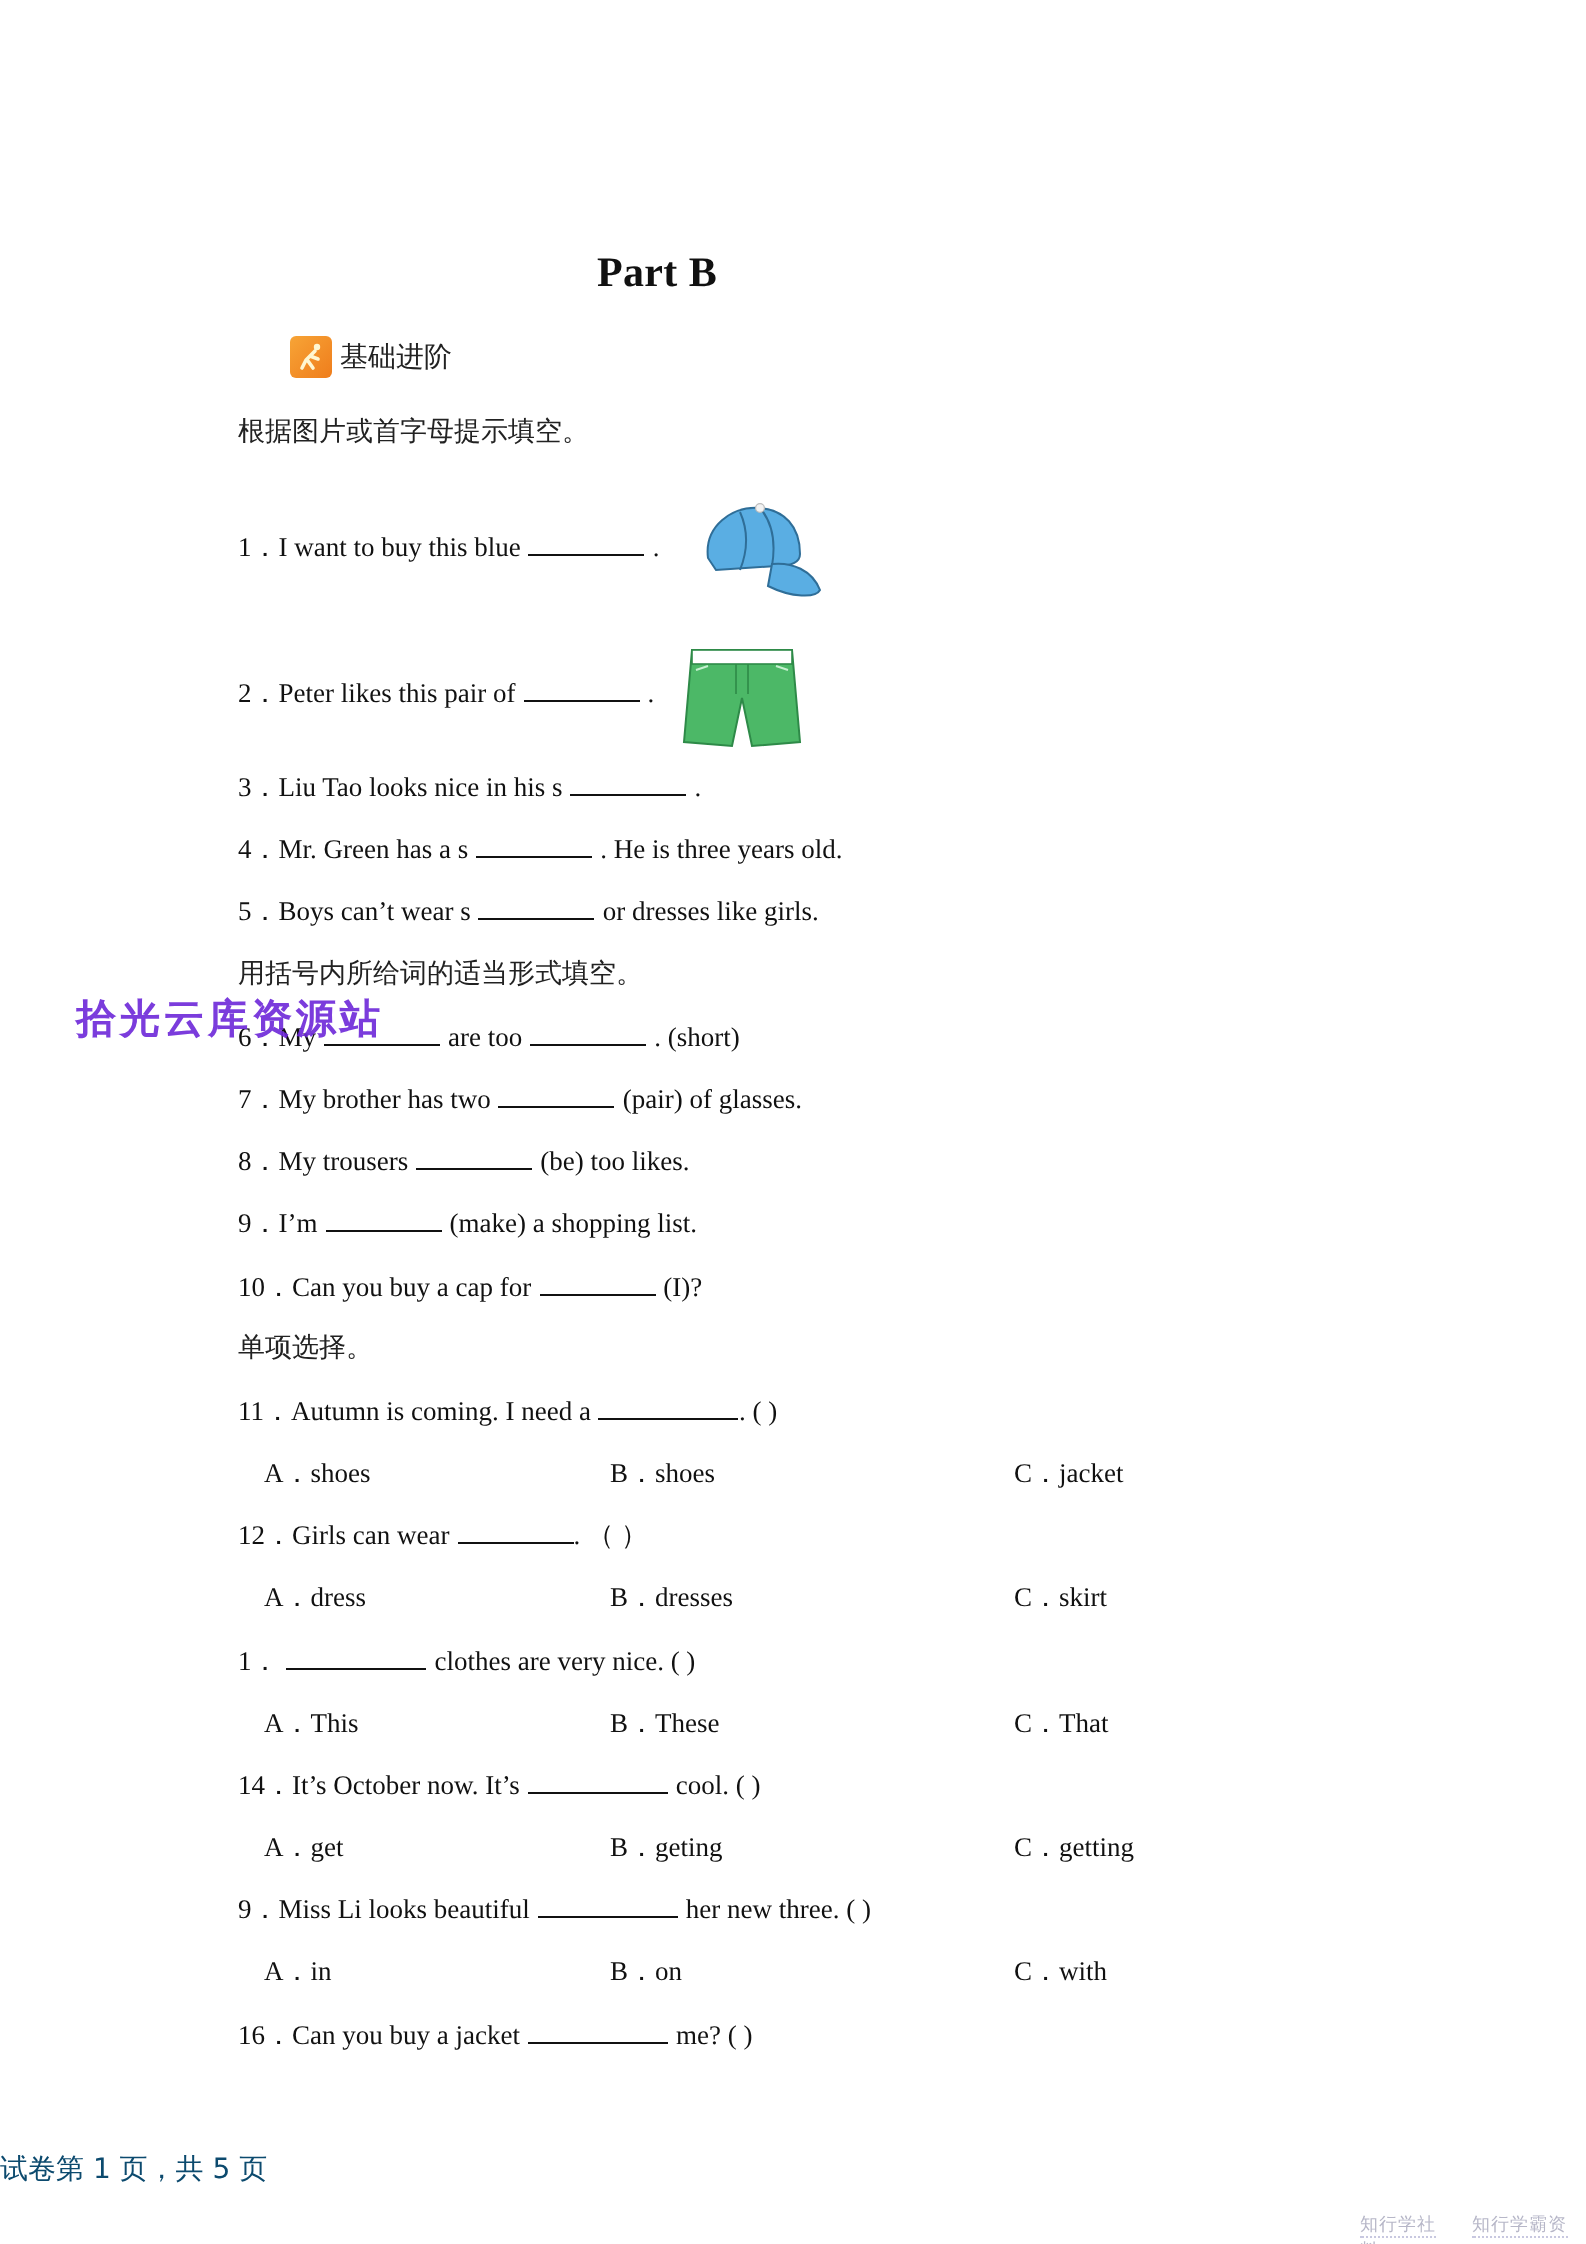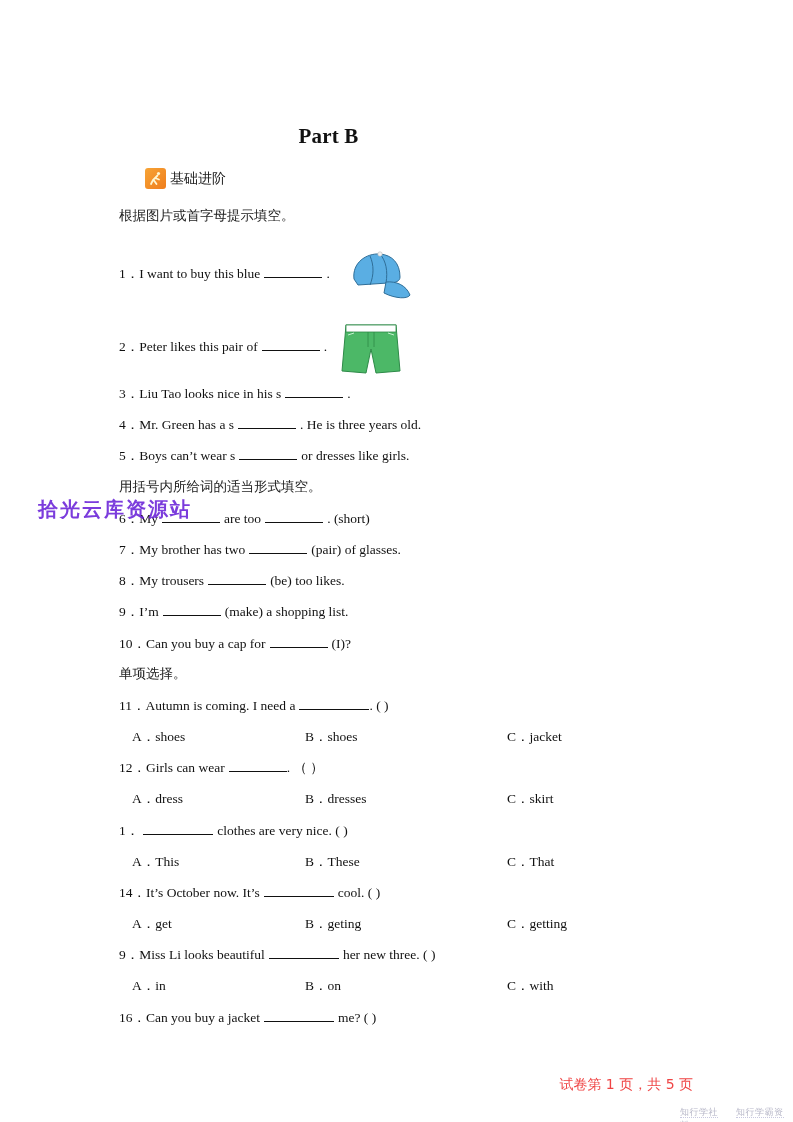--- a/index.html
+++ b/index.html
@@ -32,21 +32,21 @@
     .b70 { width: 70px; }
     .opt { font-size: 13.5px; white-space: nowrap; }
     .optA { left: 132px; }
     .optB { left: 305px; }
     .optC { left: 507px; }
     .watermark {
       top: 496px; left: 38px; font-size: 20px; font-weight: bold;
       font-family: "DejaVu Sans", sans-serif; color: #6d28d9; letter-spacing: 2px;
       opacity: 0.9;
     }
-    .footer { top: 1076px; left: 0; width: 693px; text-align: right; font-size: 14px; font-family: "DejaVu Sans", sans-serif; color: #ef4444; }
+    .footer { top: 1076px; left: 0; width: 693px; text-align: left; font-size: 14px; font-family: "DejaVu Sans", sans-serif; color: #0c4a6e; }
     .corner-mark { top: 1106px; left: 680px; font-size: 9px; color: #b7b7c8; font-family: "DejaVu Sans", sans-serif; letter-spacing: 0.5px; }
     .corner-mark span { margin-right: 18px; border-bottom: 1px dotted #c8c8e0; }
   </style>
 </head>
 <body>
 
 <div class="abs title">Part B</div>
 
 <div class="abs section-badge">
   <span class="badge-icon">

